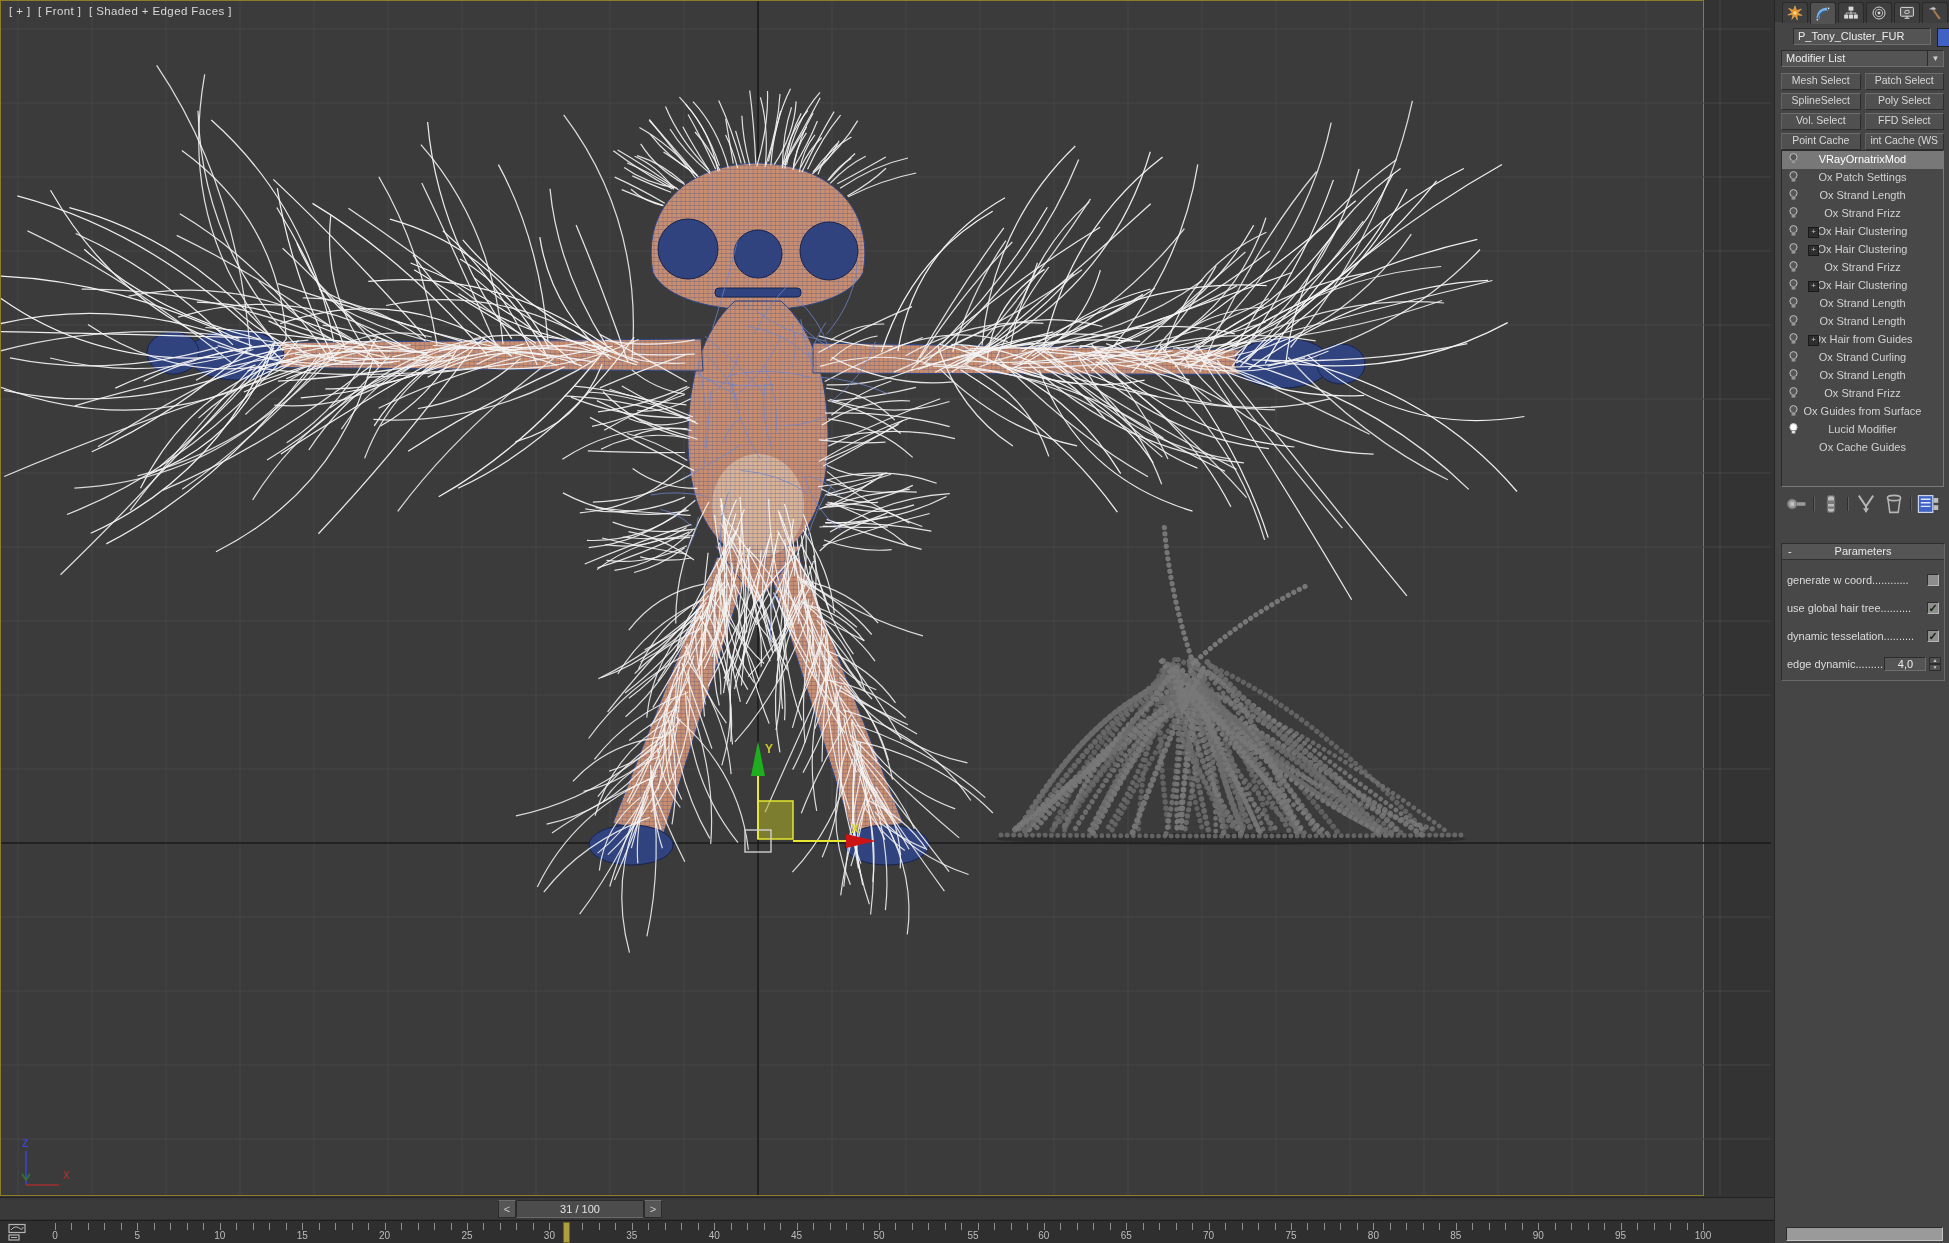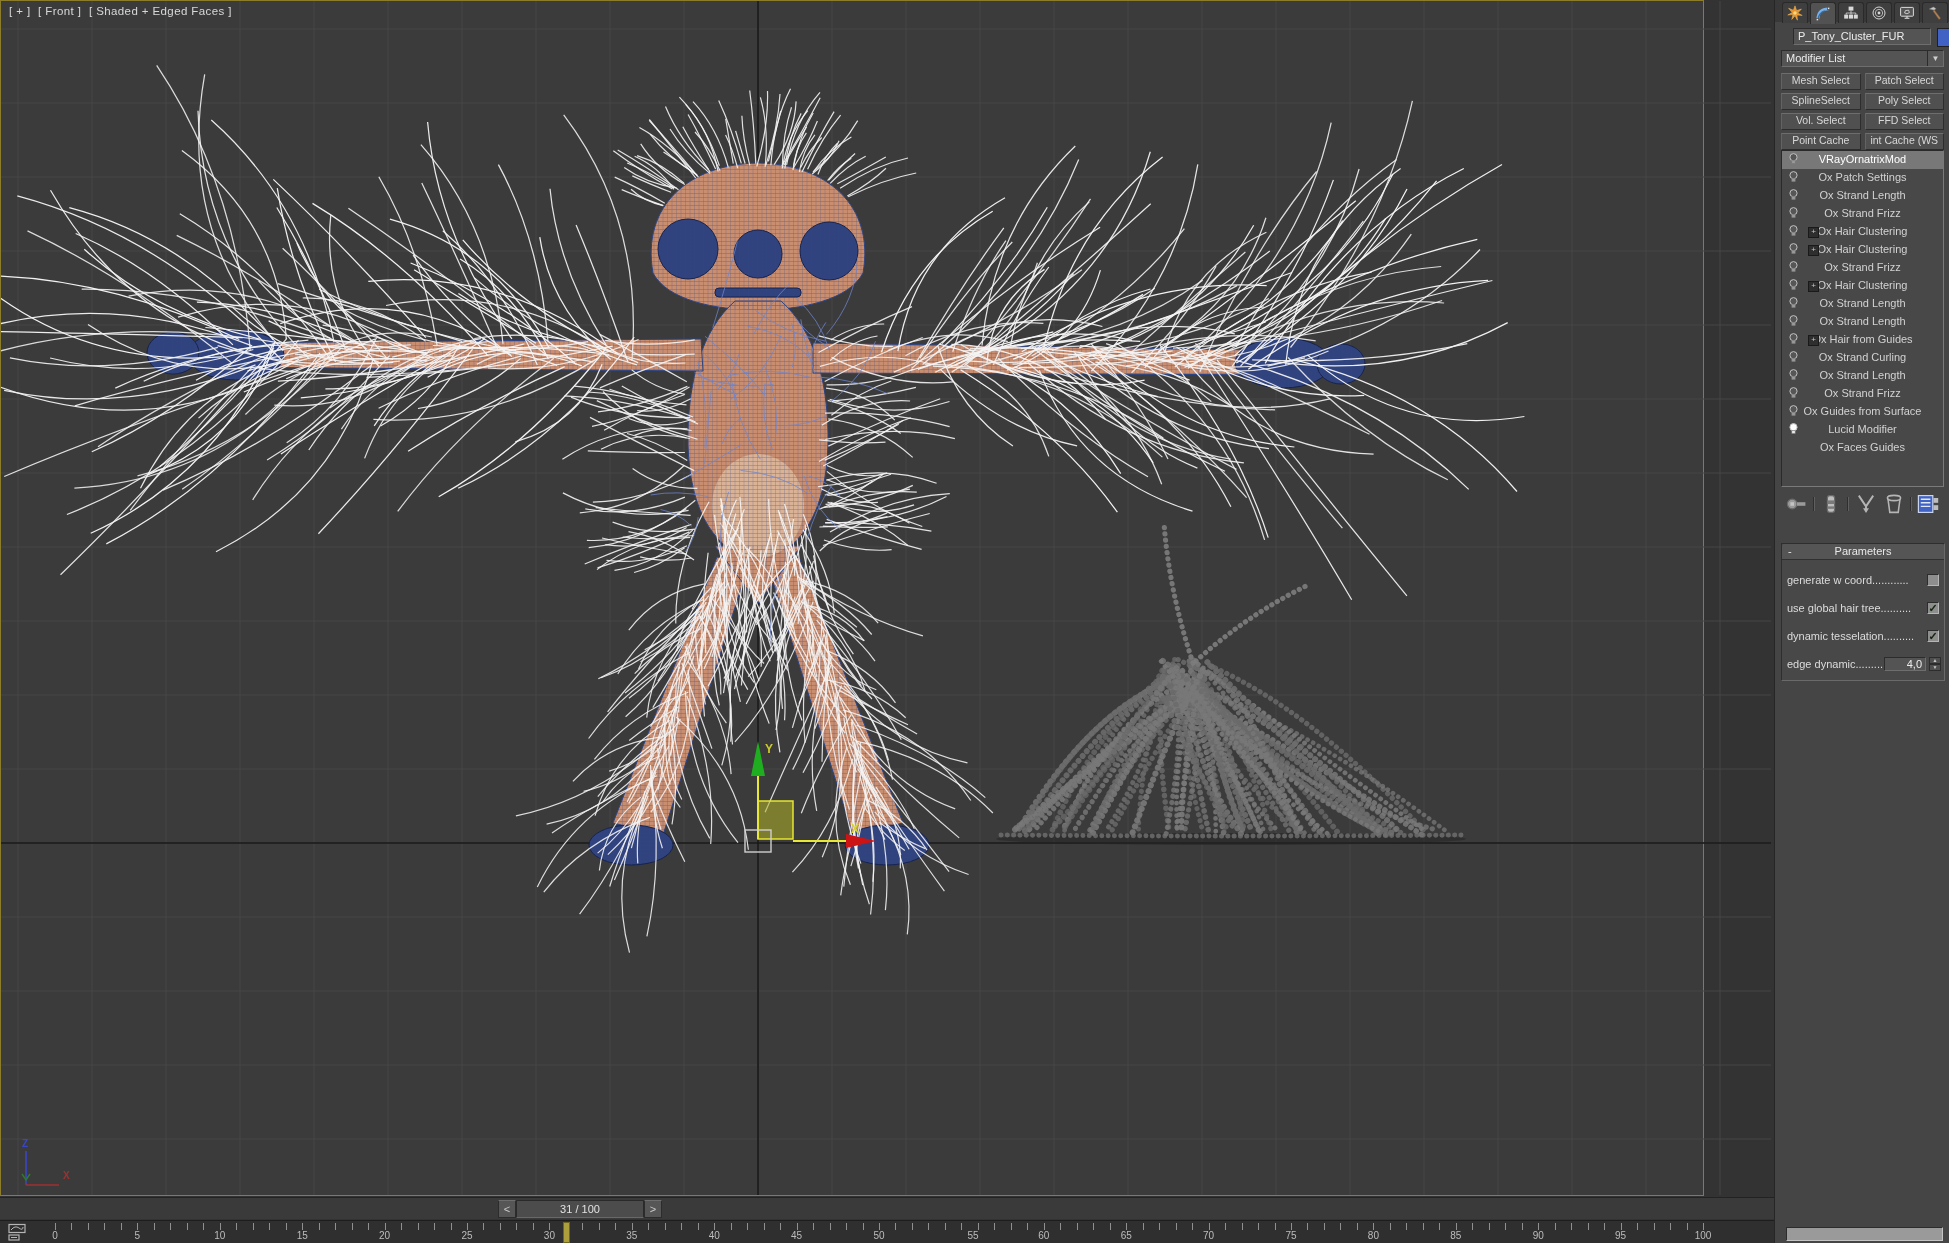--- a/index.html
+++ b/index.html
@@ -48,21 +48,21 @@
   
   #rollout{position:absolute;left:6px;top:543px;width:164px;box-sizing:border-box;
            border:1px solid #2e2e2e;border-bottom-color:#6a6a6a;border-right-color:#6a6a6a;background:#484848;padding-bottom:8px;}
   #rollhead{height:15px;background:#555555;border-bottom:1px solid #303030;color:#e8e8e8;
             text-align:center;line-height:14px;position:relative;cursor:pointer;border-radius:2px 2px 0 0;}
   #rollhead .minus{position:absolute;left:6px;top:0;}
   .paramrow{position:relative;height:16px;line-height:16px;padding-left:5px;color:#dcdcdc;margin-top:12px;white-space:nowrap;overflow:hidden;}
   .chk{position:absolute;right:5px;top:2px;width:12px;height:12px;background:#8e8e8e;
        border:1px solid #2c2c2c;border-bottom-color:#b5b5b5;border-right-color:#b5b5b5;
        font-size:11px;line-height:11px;text-align:center;color:#15260f;font-weight:bold;cursor:pointer;box-sizing:border-box;}
-  #edgerow .val{position:absolute;right:18px;top:1px;width:42px;height:14px;line-height:13px;padding-right:3px;text-align:right;padding-left:4px;}
+  #edgerow .val{position:absolute;right:18px;top:1px;width:42px;height:14px;line-height:13px;padding-right:3px;text-align:center;padding-left:4px;}
   #spinner{position:absolute;right:3px;top:1px;width:12px;height:14px;display:flex;flex-direction:column;cursor:pointer;}
   #spinner div{flex:1;background:#505050;border:1px solid #2d2d2d;color:#c9c9c9;font-size:5px;
                line-height:5px;text-align:center;}
   
   #timeslider{position:absolute;left:0;top:1197px;width:1774px;height:22px;background:#3a3a3a;border-top:1px solid #232323;box-sizing:border-box;}
   #tshandle{position:absolute;top:2px;height:18px;display:flex;}
   .tsbtn{width:18px;height:18px;background:#565656;border:1px solid #2c2c2c;border-top-color:#6e6e6e;
          color:#cccccc;text-align:center;line-height:16px;font-size:11px;cursor:pointer;box-sizing:border-box;}
   #tsframe{width:128px;height:18px;background:#4c4c4c;border:1px solid #2a2a2a;border-bottom-color:#686868;
            color:#e2e2e2;text-align:center;line-height:16px;box-sizing:border-box;cursor:grab;}
@@ -1060,21 +1060,21 @@
             <rect x="3.8" y="7.6" width="3.4" height="3" fill="#9a9a9a" stroke="#777" stroke-width="0.6"></rect>
           </svg><span>Ox Strand Frizz</span></div>
         <div class="stackrow"><svg class="bulb" viewBox="0 0 11 12">
             <circle cx="5.5" cy="4.2" r="3.6" fill="#565656" stroke="#c2c2c2" stroke-width="1"></circle>
             <rect x="3.8" y="7.6" width="3.4" height="3" fill="#9a9a9a" stroke="#777" stroke-width="0.6"></rect>
           </svg><span>Ox Guides from Surface</span></div>
         <div class="stackrow"><svg class="bulb" viewBox="0 0 11 12">
             <circle cx="5.5" cy="4.2" r="3.6" fill="#ffffff" stroke="#c2c2c2" stroke-width="1"></circle>
             <rect x="3.8" y="7.6" width="3.4" height="3" fill="#e8e8e8" stroke="#777" stroke-width="0.6"></rect>
           </svg><span>Lucid Modifier</span></div>
-        <div class="stackrow"><span>Ox Faces Guides</span></div>
+        <div class="stackrow"><span>Ox Cache Guides</span></div>
       </div>
 
     <div id="stacktools">
       <div class="stool">
         <svg viewBox="0 0 20 20">
             <circle cx="6" cy="10" r="4" fill="#9a9a9a" stroke="#6a6a6a"></circle>
             <rect x="10" y="8.5" width="7" height="3" fill="#9a9a9a"></rect>
             <rect x="4.5" y="8.5" width="3" height="3" fill="#c4c4c4"></rect>
           </svg>
       </div>

